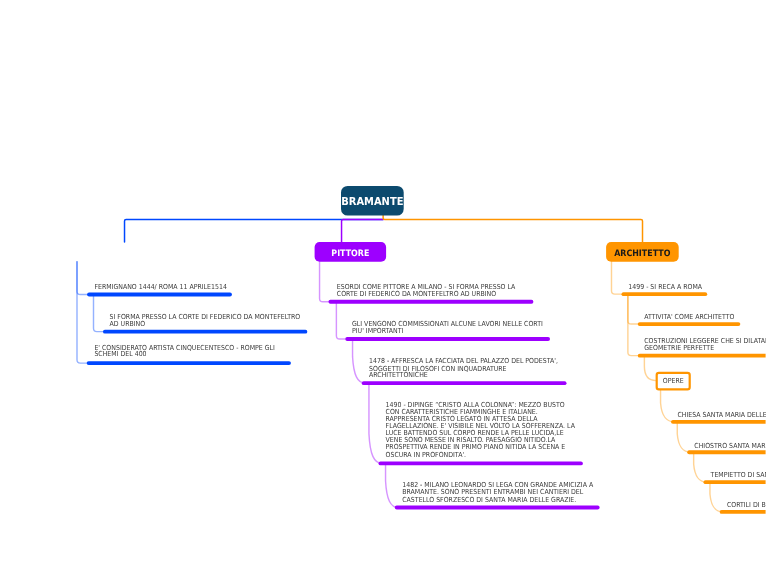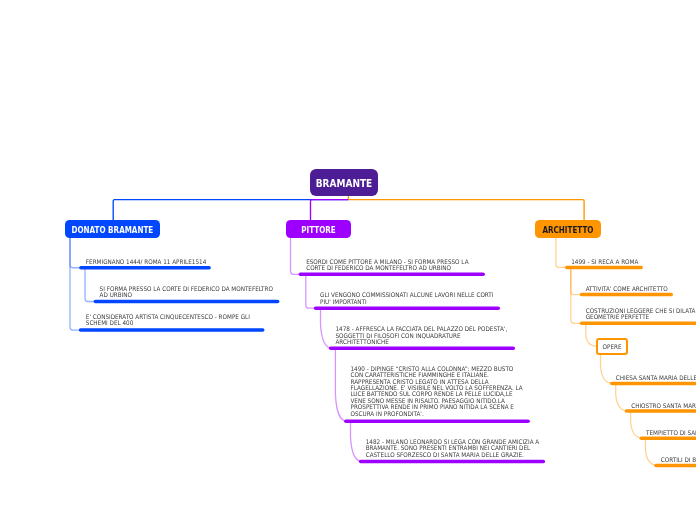--- a/index.html
+++ b/index.html
@@ -57,30 +57,27 @@
     <line x1="360.65" y1="461.40" x2="543.35" y2="461.40" stroke="#9D00FF" stroke-width="3.50" stroke-linecap="round"></line>
     <line x1="566.75" y1="267.40" x2="641.15" y2="267.40" stroke="#FF9500" stroke-width="3.50" stroke-linecap="round"></line>
     <line x1="581.55" y1="294.60" x2="671.25" y2="294.60" stroke="#FF9500" stroke-width="3.50" stroke-linecap="round"></line>
     <line x1="581.55" y1="323.30" x2="764.00" y2="323.30" stroke="#FF9500" stroke-width="3.50" stroke-linecap="round"></line>
     <line x1="611.75" y1="383.50" x2="784.00" y2="383.50" stroke="#FF9500" stroke-width="3.50" stroke-linecap="round"></line>
     <line x1="626.50" y1="411.10" x2="799.00" y2="411.10" stroke="#FF9500" stroke-width="3.50" stroke-linecap="round"></line>
     <line x1="641.30" y1="438.30" x2="814.00" y2="438.30" stroke="#FF9500" stroke-width="3.50" stroke-linecap="round"></line>
     <line x1="656.00" y1="465.40" x2="829.00" y2="465.40" stroke="#FF9500" stroke-width="3.50" stroke-linecap="round"></line>
   </svg>
 
-  <div class="node" style="left:310px;top:168.8px;width:68px;height:26.8px;border-radius:6px;background:#4c1d95">
+  <div class="node" style="left:310px;top:168.8px;width:57px;height:26.8px;border-radius:6px;background:#0c4a6e">
       <span class="lbl" style="font-size:10px;color:#fff">BRAMANTE</span>
-    </div>
-  <div class="node" style="left:64.8px;top:220.1px;width:95.2px;height:18.4px;border-radius:4.6px;background:#0047FF">
-      <span class="lbl" style="font-size:8px;color:#fff">DONATO BRAMANTE</span>
     </div>
   <div class="node" style="left:286px;top:220.1px;width:65px;height:18.4px;border-radius:4.6px;background:#9D00FF">
       <span class="lbl" style="font-size:8px;color:#fff">PITTORE</span>
     </div>
-  <div class="node" style="left:535px;top:220.1px;width:65.8px;height:18.4px;border-radius:4.6px;background:#FF9500">
+  <div class="node" style="left:551px;top:220.1px;width:65.8px;height:18.4px;border-radius:4.6px;background:#FF9500">
       <span class="lbl" style="font-size:8px;color:#1a1a1a">ARCHITETTO</span>
     </div>
 
   <div id="opere" style="left:596.2px;top:337.6px;width:31.8px;height:17.1px">
     <span>OPERE</span>
   </div>
 
   <div class="leaf" style="left:85.80px;top:259.20px">FERMIGNANO 1444/ ROMA 11 APRILE1514</div>
   <div class="leaf" style="left:99.60px;top:286.00px">SI FORMA PRESSO LA CORTE DI FEDERICO DA MONTEFELTRO
 AD URBINO</div>

